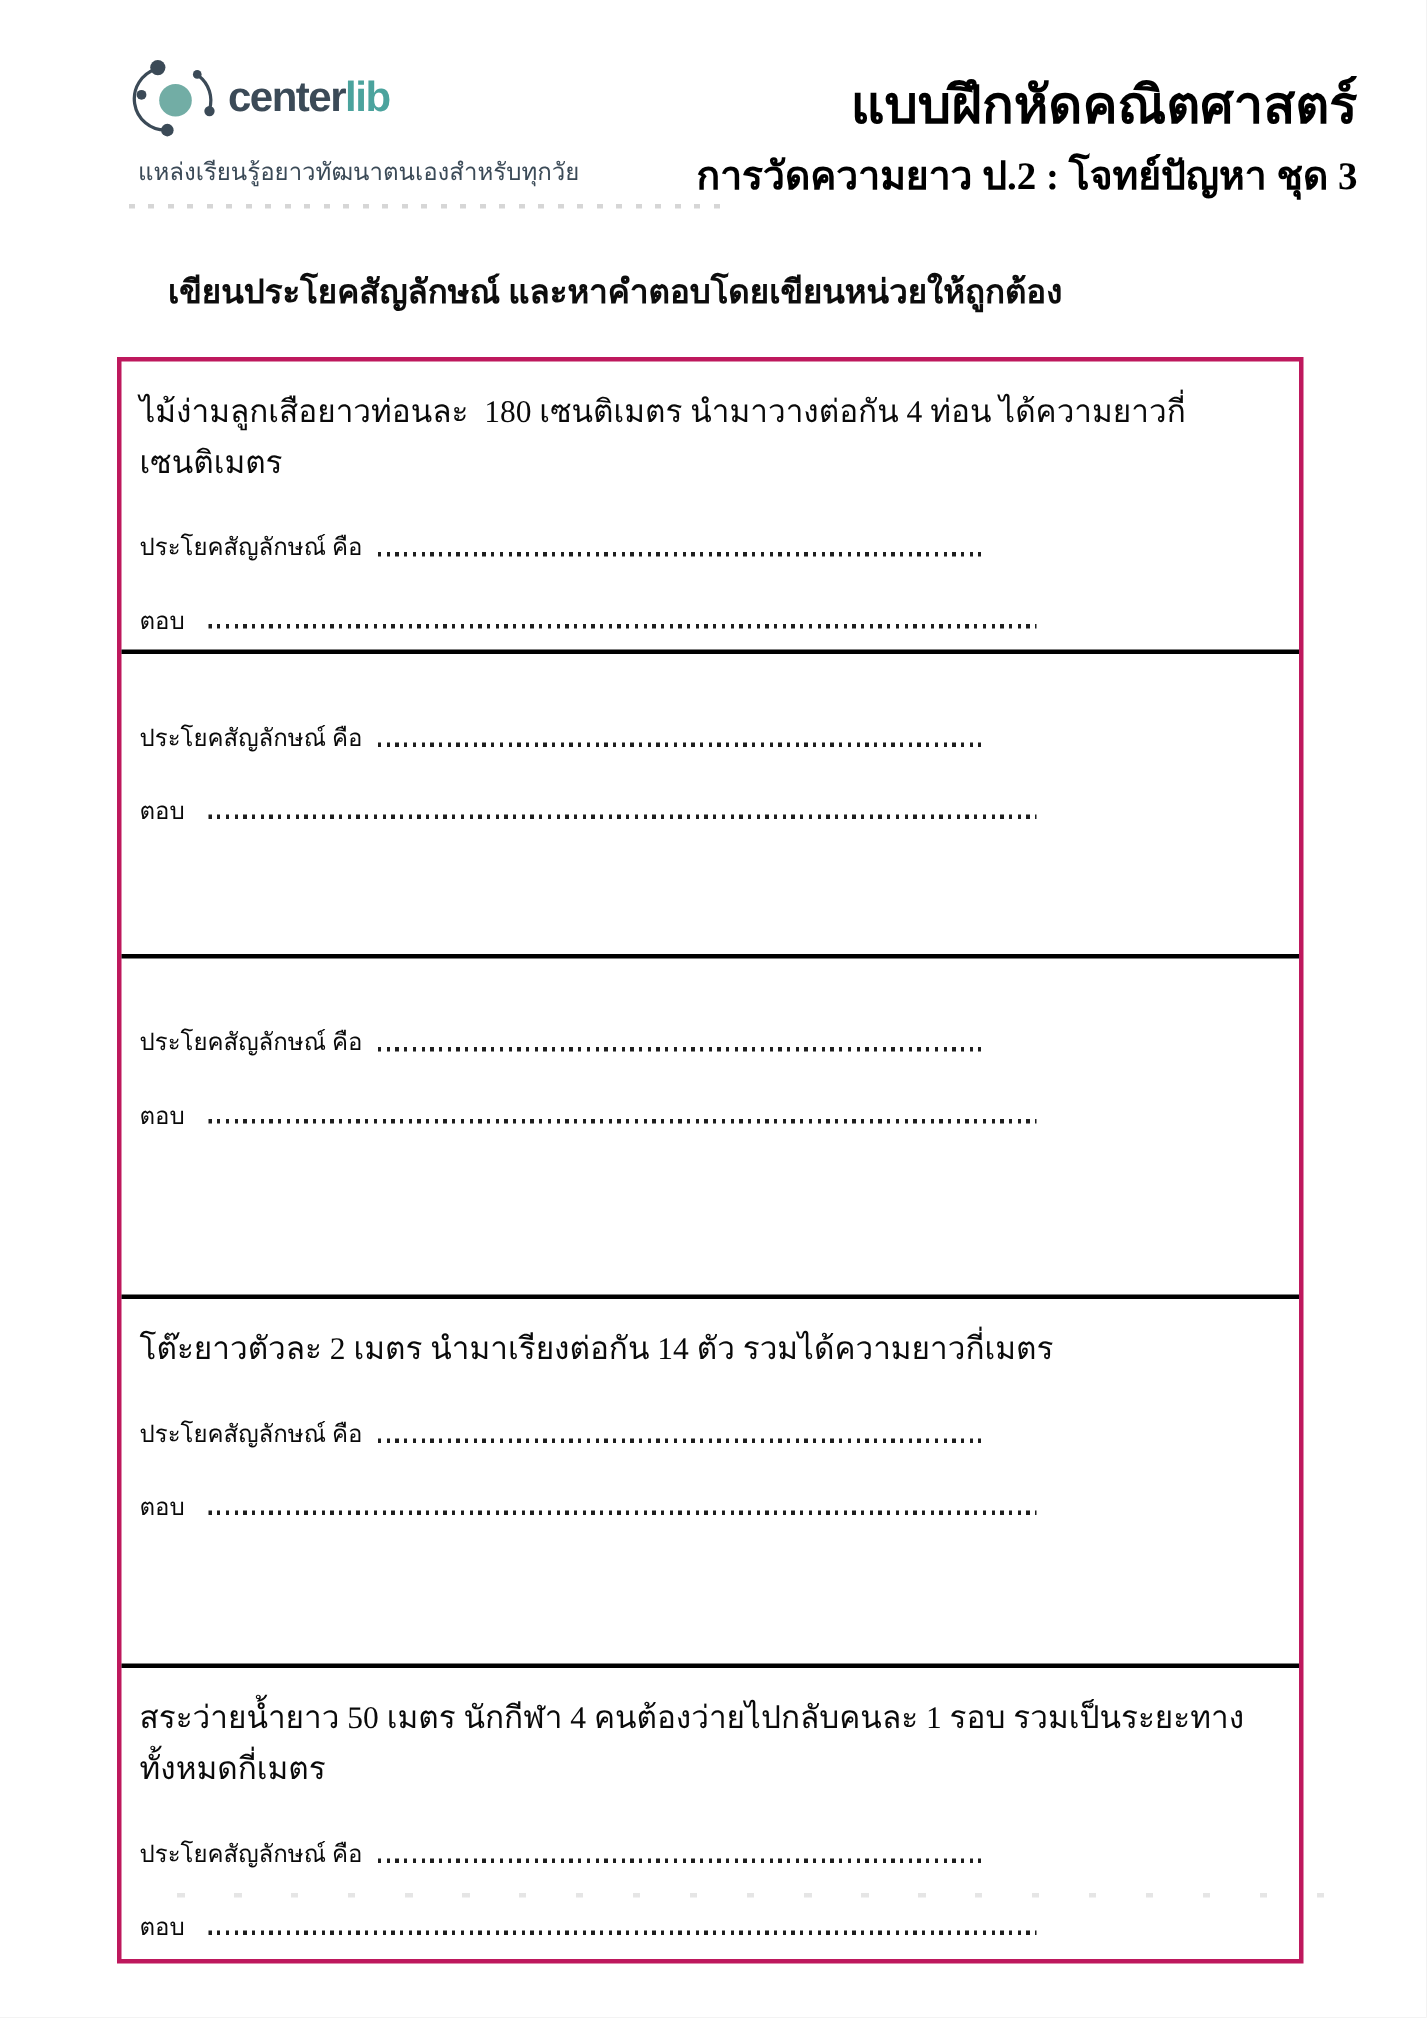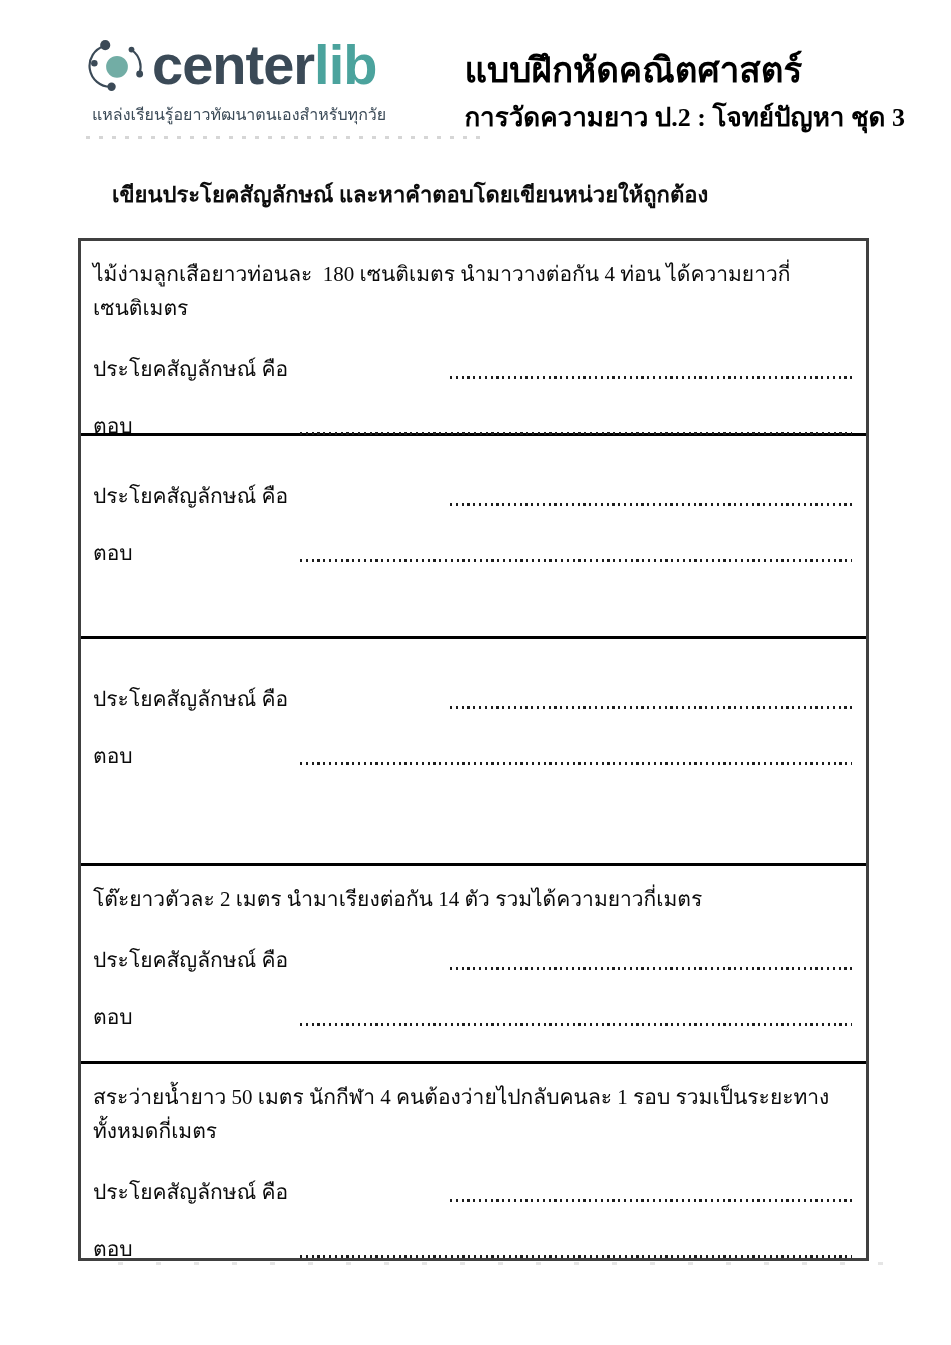--- a/index.html
+++ b/index.html
@@ -12,44 +12,44 @@
     font-family:"Liberation Serif","DejaVu Serif",serif;
     color:#111;
     overflow:hidden;
   }
 
   
   .header { display:flex; justify-content:space-between; align-items:flex-start; padding:36px 46px 0 88px; }
   .logo { display:flex; flex-direction:column; }
   .logo-row { display:flex; align-items:center; gap:6px; }
   .logo-icon { width:58px; height:58px; flex:0 0 auto; }
-  .brand { font-family:"Liberation Sans","DejaVu Sans",sans-serif; font-size:56px; font-weight:700; letter-spacing:-1px; line-height:1; }
+  .brand { font-family:"Liberation Sans","DejaVu Sans",sans-serif; font-size:28px; font-weight:700; letter-spacing:-1px; line-height:1; }
   .brand .dark { color:#3b4a57; }
   .brand .teal { color:#4ba39d; }
   .tagline { margin-top:8px; margin-left:4px; font-size:16px; color:#3b4a57; font-family:"Liberation Sans","DejaVu Sans",sans-serif; }
 
-  .titleblock { text-align:left; margin-top:14px; font-family:"Liberation Serif","DejaVu Serif",serif; }
+  .titleblock { text-align:right; margin-top:14px; font-family:"Liberation Serif","DejaVu Serif",serif; }
   .doc-title { font-size:35px; font-weight:700; line-height:1.2; color:#000; }
   .doc-subtitle { font-size:26px; font-weight:700; margin-top:4px; color:#000; }
 
   
   .instruction { margin:40px 0 0 112px; font-size:22px; font-weight:600; color:#0d0d0d; }
 
   
-  .qtable { margin:26px 0 0 78px; width:791px; border:3px solid #404040; }
+  .qtable { margin:26px 0 0 78px; width:791px; border:3px solid #be185d; }
   .qrow { padding:16px 14px 0 12px; }
   .qrow + .qrow { border-top:3px solid #000; }
   .qrow:nth-child(1){ height:192px; }
   .qrow:nth-child(2){ height:203px; }
   .qrow:nth-child(3){ height:227px; }
   .qrow:nth-child(4){ height:198px; }
-  .qrow:nth-child(5){ height:197px; }
+  .qrow:nth-child(5){ height:197px;margin-top:48px; }
 
   .qtext { font-size:21px; line-height:1.62; white-space:pre-wrap; color:#0a0a0a; }
-  .line { display:flex; align-items:flex-end; margin-top:28px; font-size:21px; line-height:1.6;justify-content:space-between; }
+  .line { display:flex; align-items:flex-end; margin-top:28px; font-size:16px; line-height:1.6; }
   .line.answer { margin-top:23px; }
   .lbl { flex:0 0 auto; color:#0a0a0a; }
   .dots {
     flex:0 0 auto; height:3px; margin:0 0 8px 10px; align-self:flex-end;
     background-image:repeating-linear-gradient(to right,#1e1e1e 0 2.2px,transparent 2.2px 5.8px);
   }
   .symbolic-dots { width:402px; }
   .answer-dots  { width:552px; margin-left:16px; }
 
   

